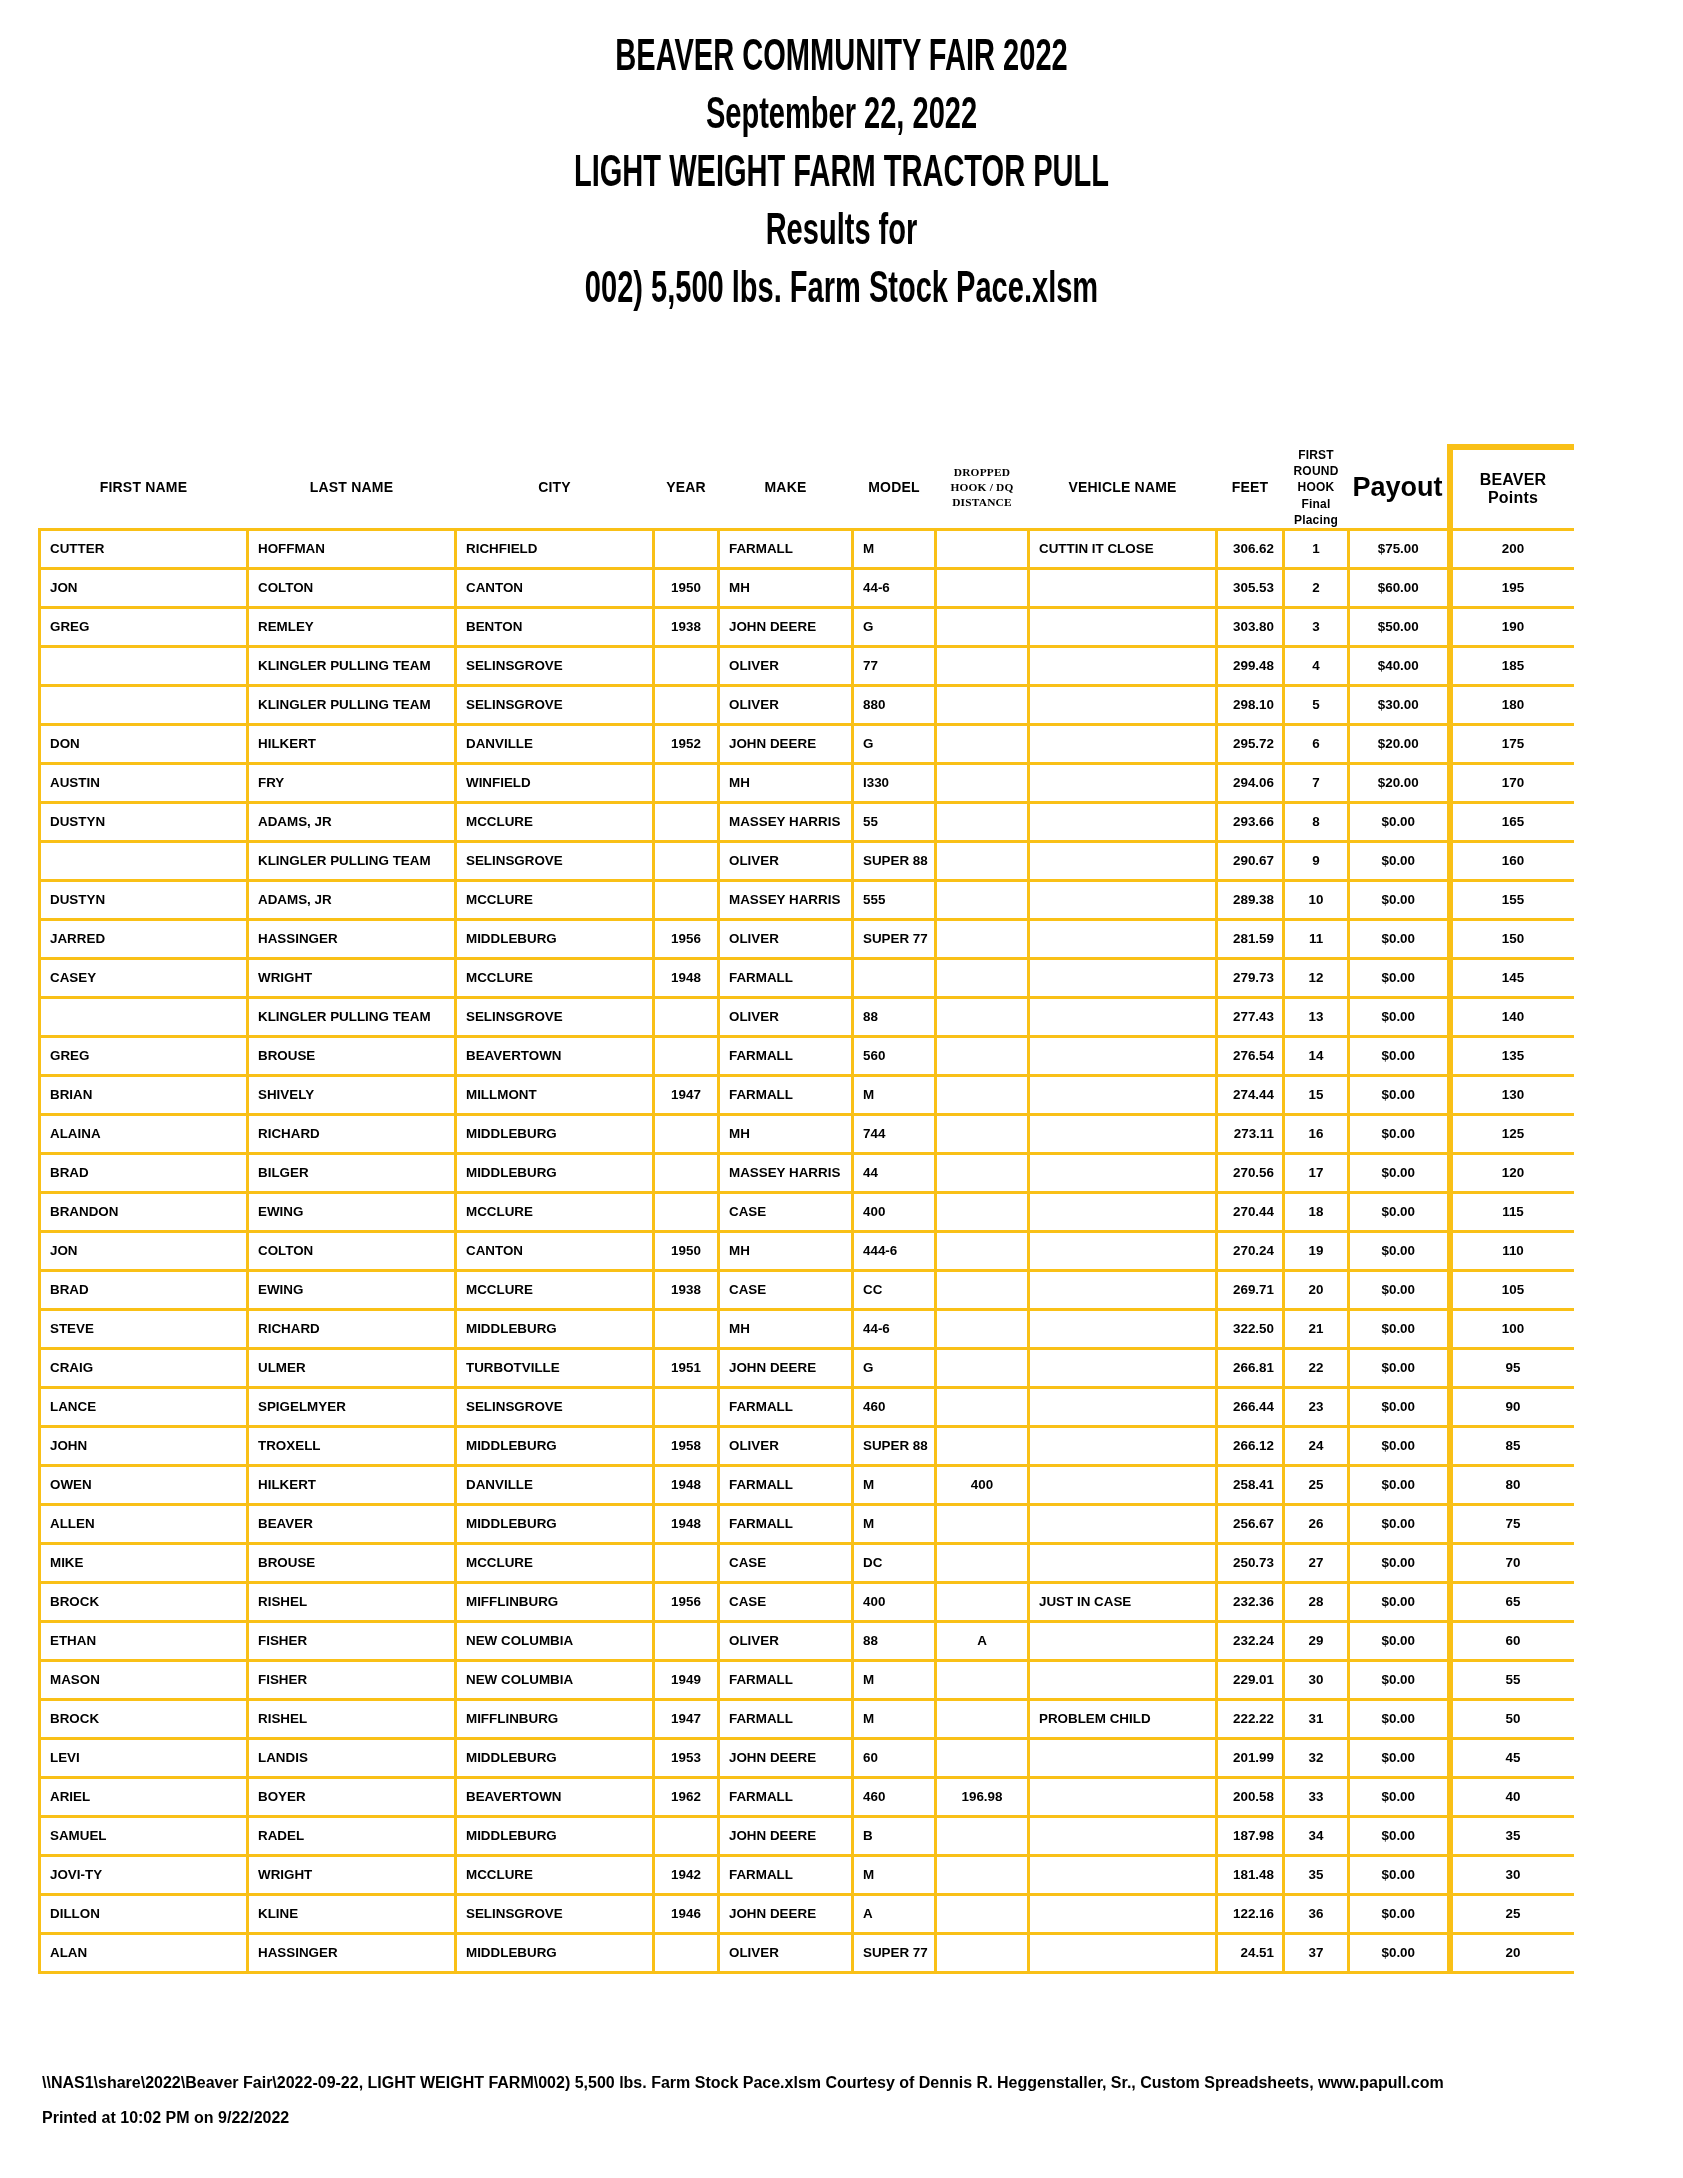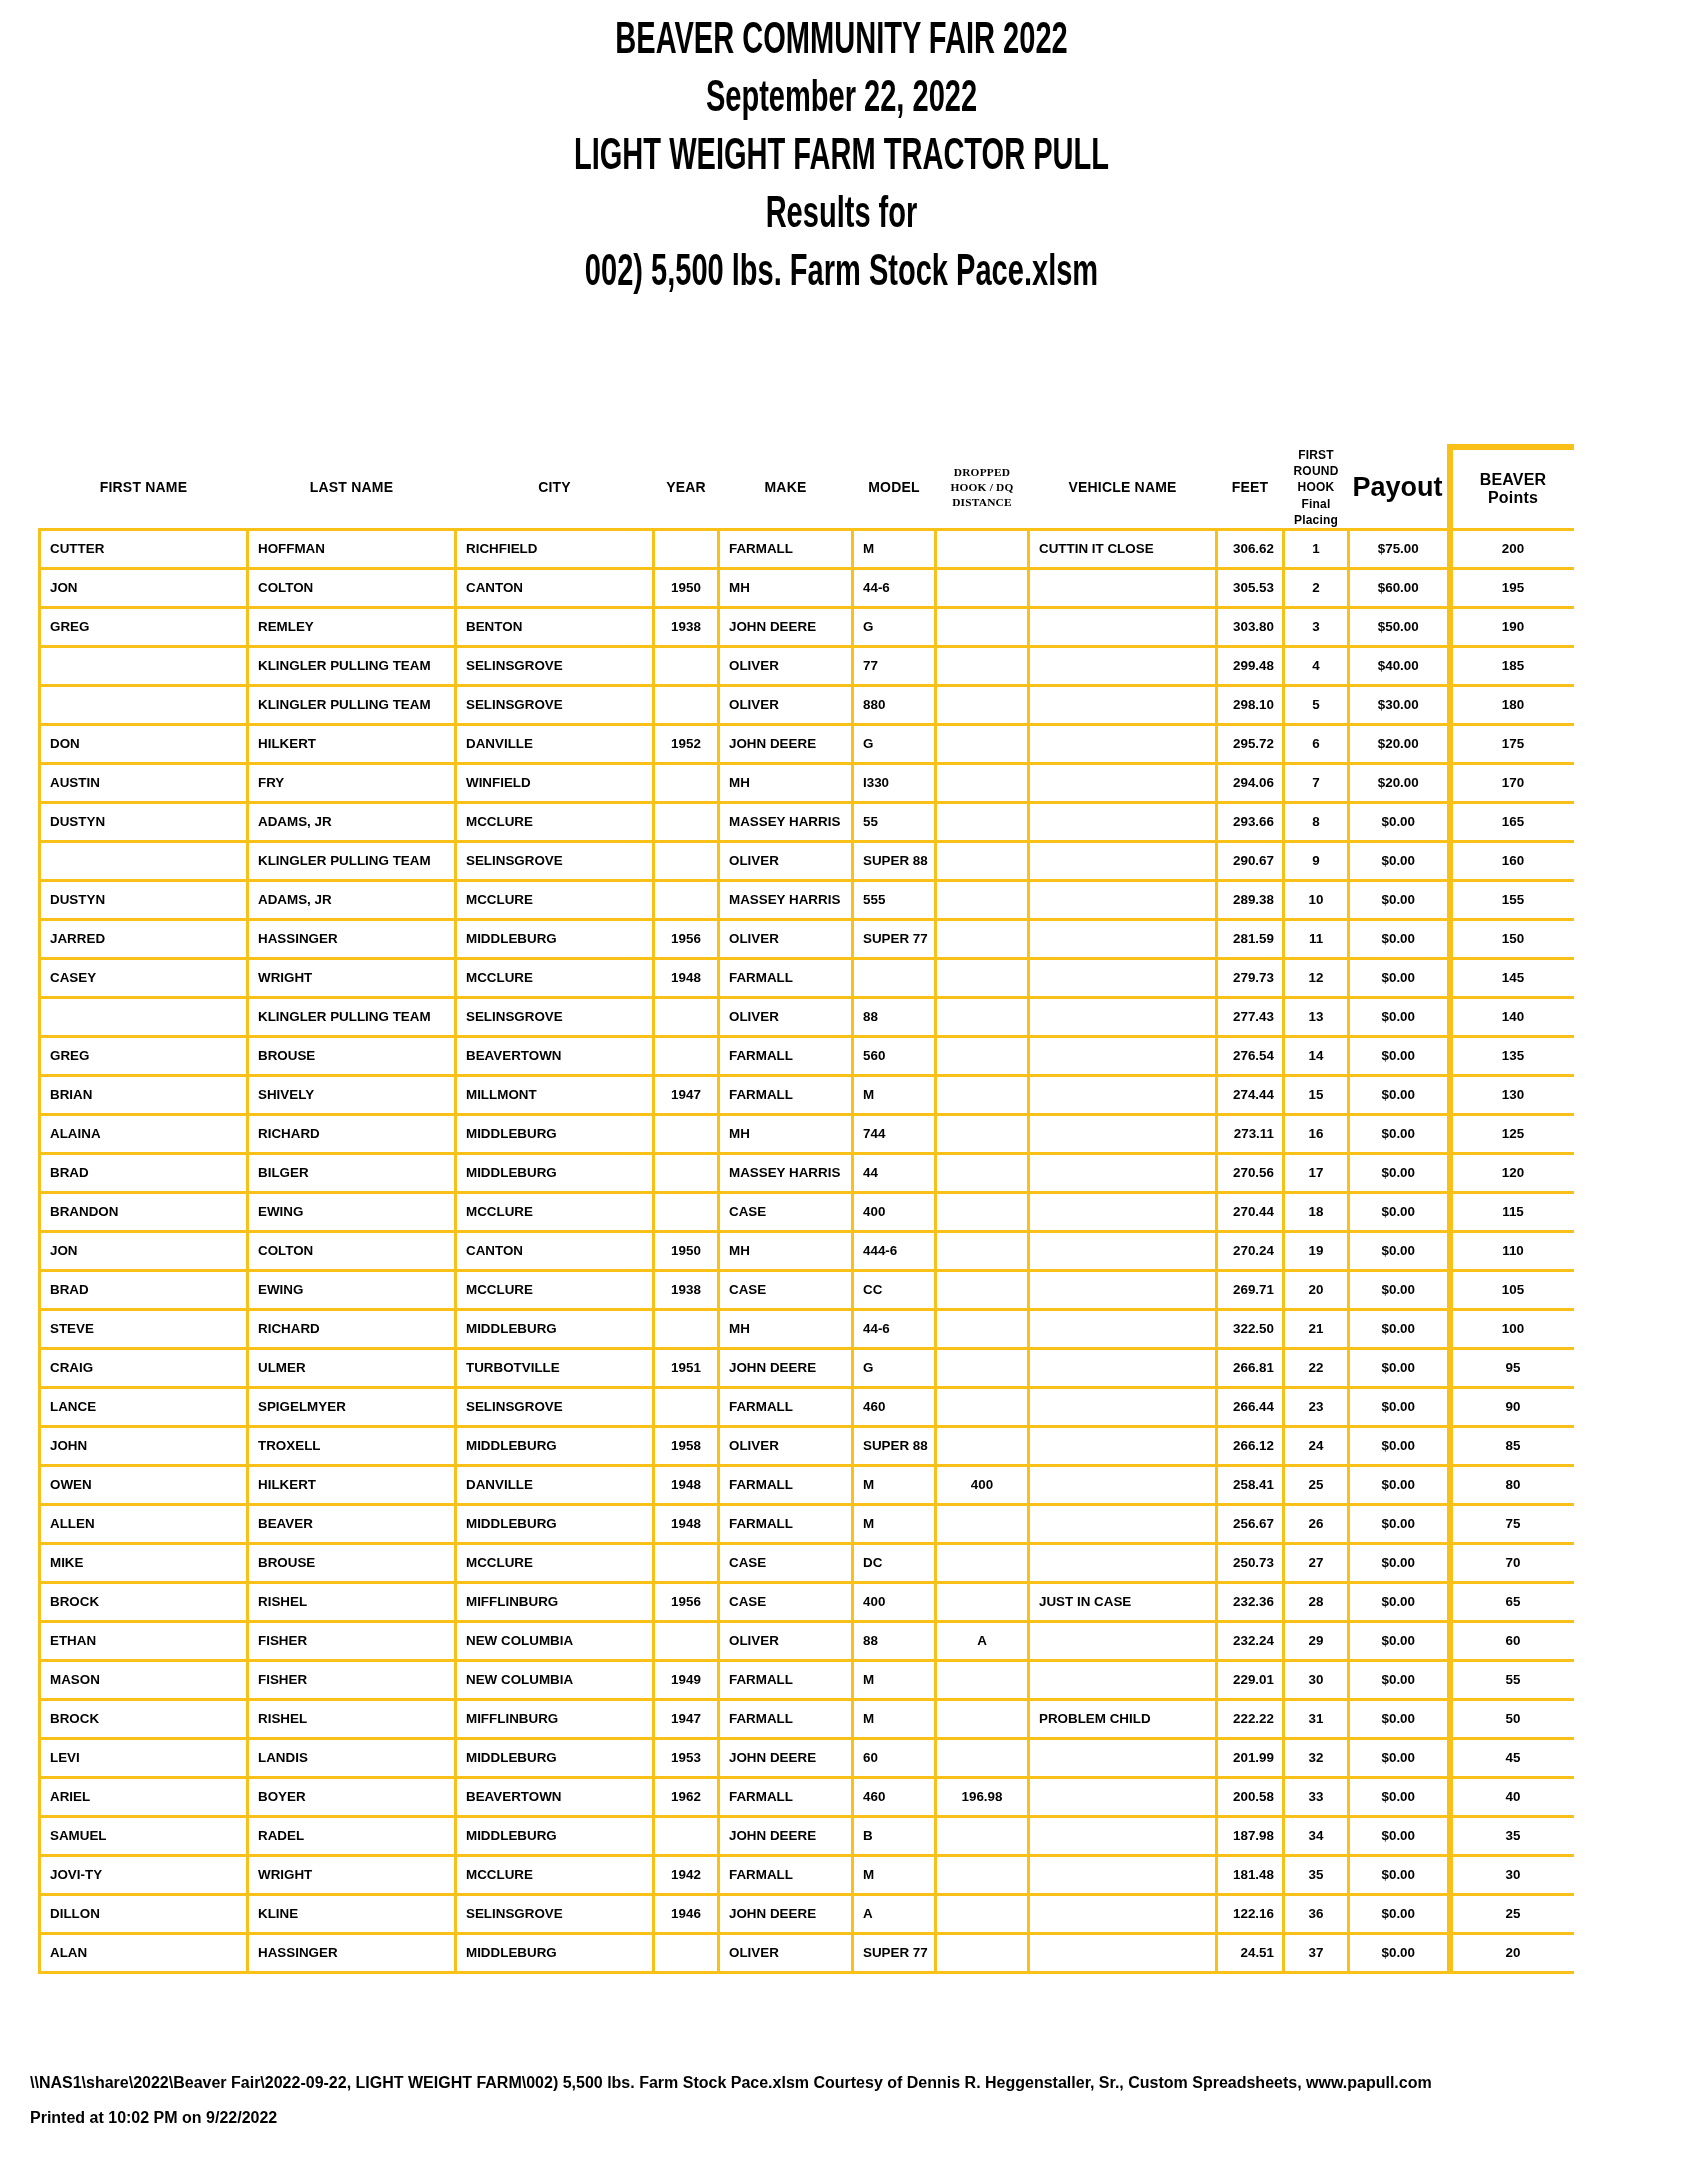--- a/index.html
+++ b/index.html
@@ -3,21 +3,21 @@
 <meta charset="utf-8">
 <style>
   :root{ --grid:#F9C017; --ink:#000000; --paper:#FFFFFF; }
   html,body{margin:0;padding:0;}
   body{
     width:1683px;height:2178px;position:relative;overflow:hidden;
     background:var(--paper);color:var(--ink);
     font-family:"Liberation Sans", sans-serif;font-weight:bold;
   }
   
-  .titles{position:absolute;top:9px;left:20px;width:1643px;text-align:center;}
+  .titles{position:absolute;top:26px;left:20px;width:1643px;text-align:center;}
   .title-line{
     font-size:44px;line-height:58px;white-space:nowrap;
     transform:scaleX(0.66);transform-origin:50% 50%;
   }
   
   table.results{
     position:absolute;left:38px;top:444px;
     border-collapse:collapse;table-layout:fixed;
   }
   th,td{box-sizing:border-box;overflow:hidden;}
@@ -39,21 +39,21 @@
     font-size:13.4px;padding:0 6px;white-space:nowrap;
   }
   tbody td.c-first_name,tbody td.c-last_name,tbody td.c-city,
   tbody td.c-make,tbody td.c-model,tbody td.c-vehicle{text-align:left;padding-left:9px;}
   tbody td.c-year,tbody td.c-dropped,tbody td.c-placing,
   tbody td.c-payout,tbody td.c-points{text-align:center;}
   tbody td.c-feet{text-align:right;padding-right:8px;margin-top:47px;}
   tbody td.c-points{border-left:6px solid var(--grid);border-right:none;}
   
   .footer{position:absolute;left:30px;top:2065px;font-size:16px;line-height:35px;}
-  .footer div{white-space:nowrap;}
+  .footer div{white-space:nowrap;margin-left:12px;}
 </style>
 </head>
 <body>
 
 <div class="titles">
   <div class="title-line">BEAVER COMMUNITY FAIR 2022</div>
   <div class="title-line">September 22, 2022</div>
   <div class="title-line">LIGHT WEIGHT FARM TRACTOR PULL</div>
   <div class="title-line">Results for</div>
   <div class="title-line">002) 5,500 lbs. Farm Stock Pace.xlsm</div>

